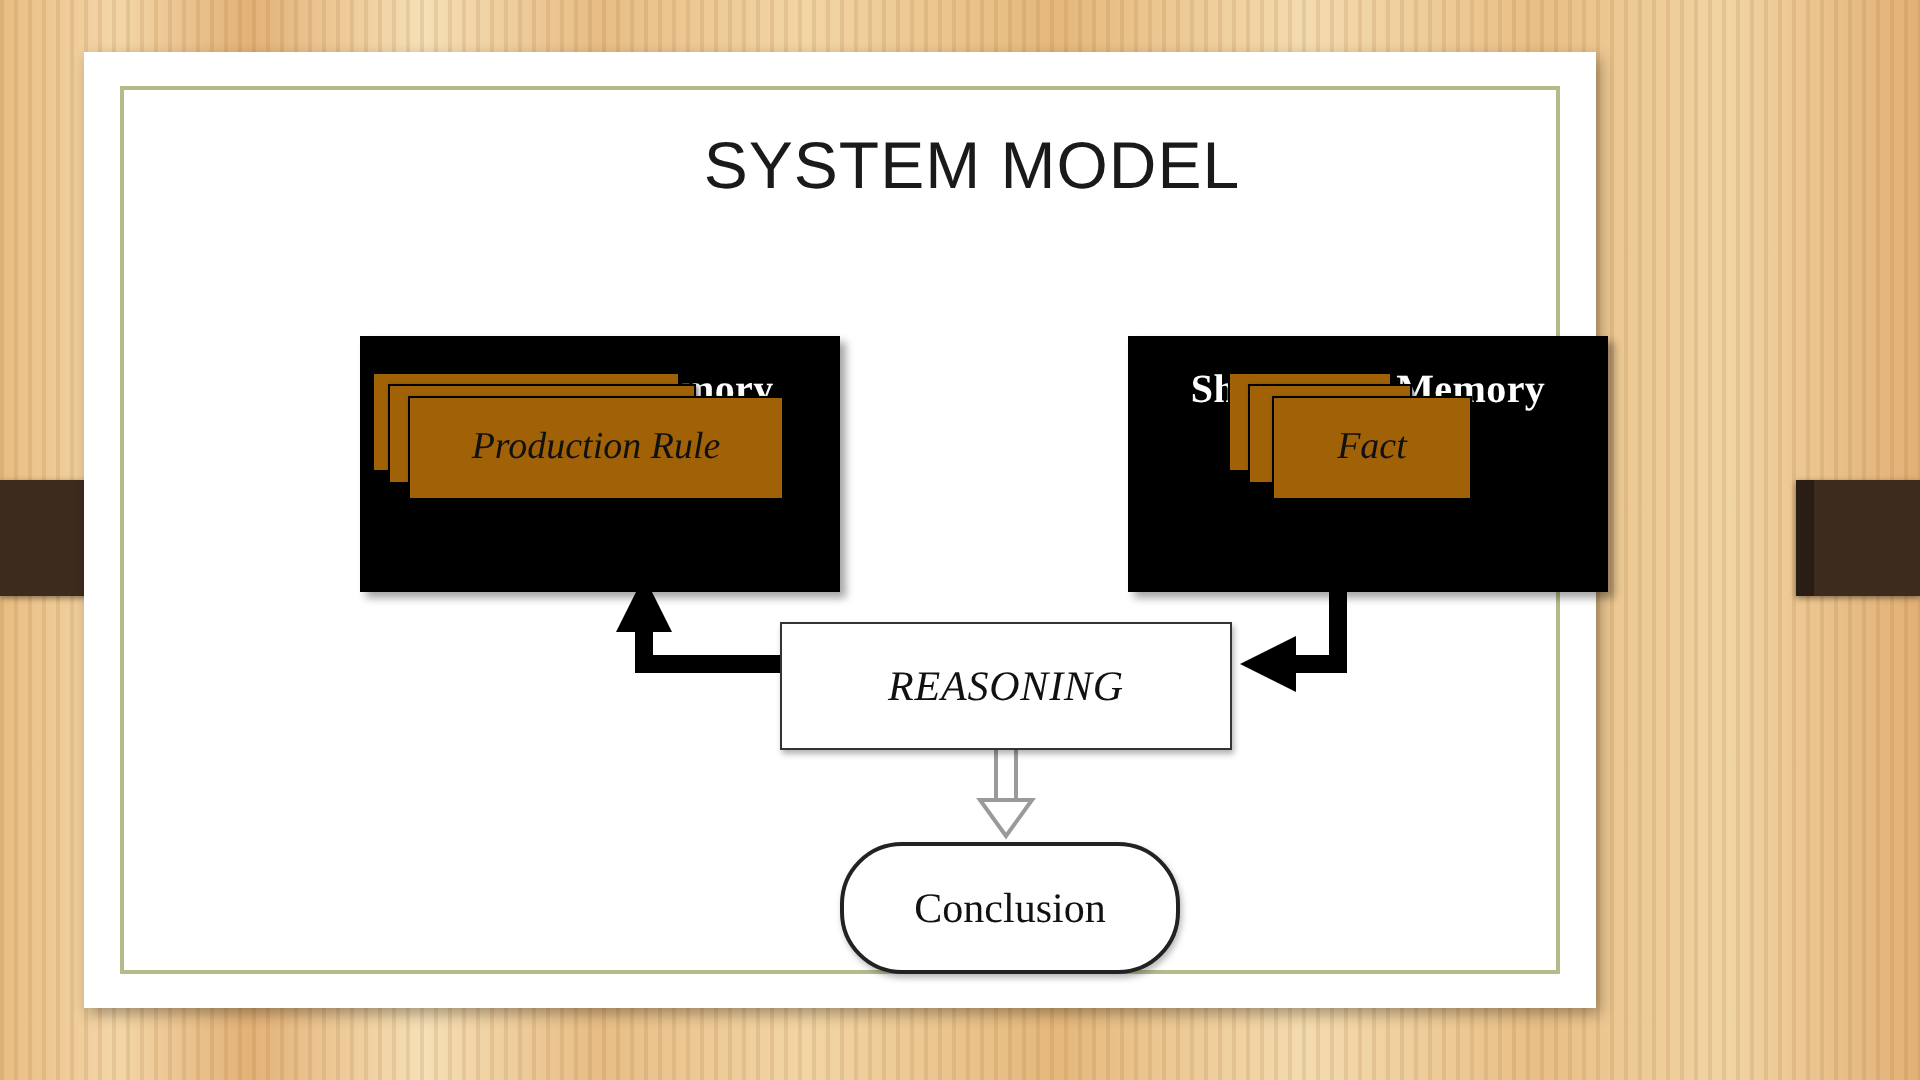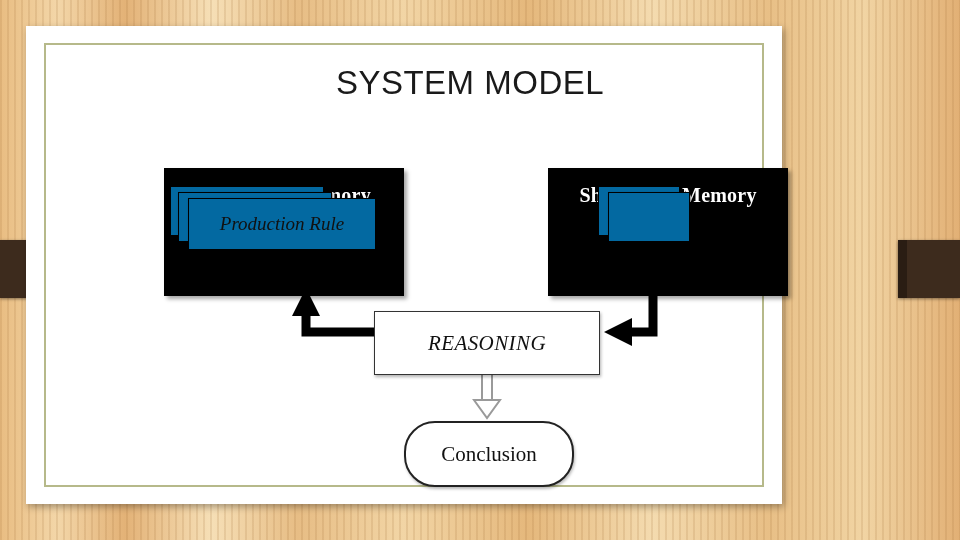--- a/index.html
+++ b/index.html
@@ -58,21 +58,21 @@
     height: 58px;
     width: 9px;
     background: #2a1d13;
   }
   .band-cap-left { left: 53px; }
   .band-cap-right { right: 53px; }
 
   
   .card {
     position: absolute;
-    left: 26px;
+    left: 42px;
     top: 26px;
     width: 756px;
     height: 478px;
     background: #ffffff;
     box-shadow: 2px 3px 7px rgba(0,0,0,0.32);
   }
   .card-border {
     position: absolute;
     left: 18px;
     top: 17px;
@@ -121,21 +121,21 @@
     color: #ffffff;
     letter-spacing: 0.2px;
   }
 
   #ltm-box { left: 8px;   top: 42px; width: 240px; height: 128px; }
   #stm-box { left: 392px; top: 42px; width: 240px; height: 128px; }
 
   
   .stack-card {
     position: absolute;
-    background: #0369a1;
+    background: #a16207;
     border: 1px solid #000000;
     box-shadow: 1px 1px 2px rgba(0,0,0,0.5);
   }
   .inner-label {
     position: absolute;
     left: 0; right: 0; top: 0; bottom: 0;
     display: flex;
     align-items: center;
     justify-content: center;
     font-family: "Liberation Serif", serif;
@@ -219,20 +219,23 @@
       <div class="stack-card" id="ltm-s2"></div>
       <div class="stack-card" id="ltm-s3">
         <div class="inner-label">Production Rule</div>
       </div>
 
       <div class="mem-box" id="stm-box">
         <div class="mem-title">Short-term Memory</div>
       </div>
       <div class="stack-card" id="stm-s1"></div>
       <div class="stack-card" id="stm-s2"></div>
+      <div class="stack-card" id="stm-s3">
+        <div class="inner-label">Fact</div>
+      </div>
 
       <svg class="connectors" viewBox="0 0 636 350">
 
         <g>
           <path d="M 218 206 L 150 206 L 150 192 L 150 182" stroke="#000000" stroke-width="9" fill="none" stroke-linejoin="miter"></path>
           <polygon points="150,162 136,190 164,190" fill="#000000"></polygon>
         </g>
 
         <g>
           <path d="M 497 168 L 497 206 L 470 206" stroke="#000000" stroke-width="9" fill="none" stroke-linejoin="miter"></path>

